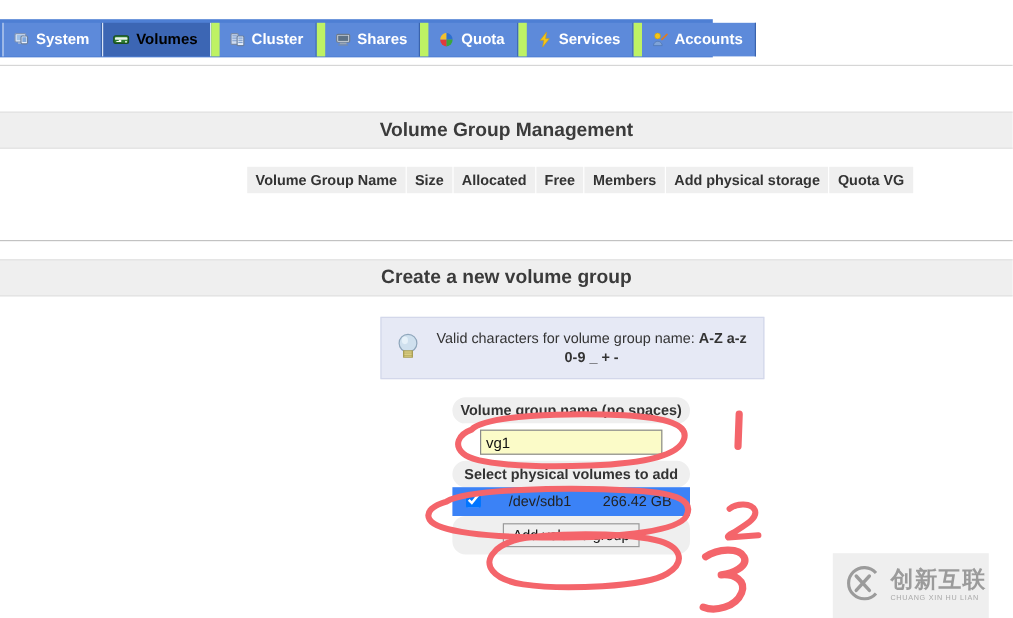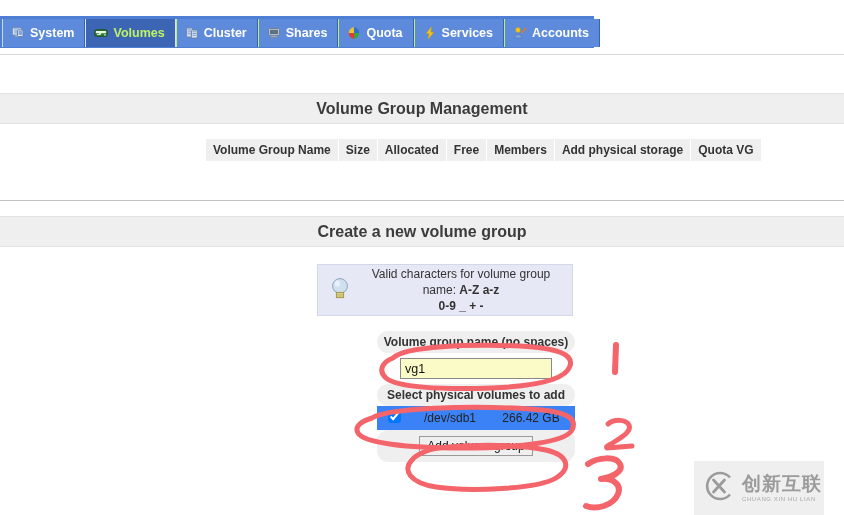--- a/index.html
+++ b/index.html
@@ -37,35 +37,35 @@
     left: 0; top: 54px;
     width: 844px; height: 1px;
     background: #d6d6d6;
   }
   .tab {
     display: flex;
     align-items: center;
     gap: 5px;
     padding: 0 10px 0 8px;
     background: #5d8ada;
-    border-left: 1px solid #bef264;
+    border-left: 7px solid #bef264;
     border-right: 1px solid #3a63ad;
     color: #ffffff;
     font-size: 12.5px;
     font-weight: bold;
     line-height: 1;
     white-space: nowrap;
     cursor: pointer;
     height: 28px;
     align-self: center;
   }
   .tab:first-child { border-left: 1px solid #c9d9f2; }
   .tab.active {
     background: #3c66b4;
-    color: #bef264;
+    color: #000000;
     border-left: 1px solid #d9e4f6;
     border-right: 1px solid #d9e4f6;
   }
   .tab .ticon {
     width: 14px; height: 14px;
     flex: 0 0 14px;
     display: block;
     position: relative;
   }
 
@@ -111,21 +111,21 @@
     color: #333333;
     padding: 4px 7px;
     text-align: center;
     white-space: nowrap;
   }
 
   
   .hintbox {
     position: absolute;
     left: 317px; top: 264px;
-    width: 256px; height: 52px;
+    width: 320px; height: 52px;
     background: #e6e9f5;
     border: 1px solid #d3d7ea;
     display: flex;
     align-items: center;
     padding: 0 10px;
     gap: 8px;
   }
   .bulb { flex: 0 0 24px; width: 24px; height: 28px; }
   .hinttext {
     font-size: 12px;

